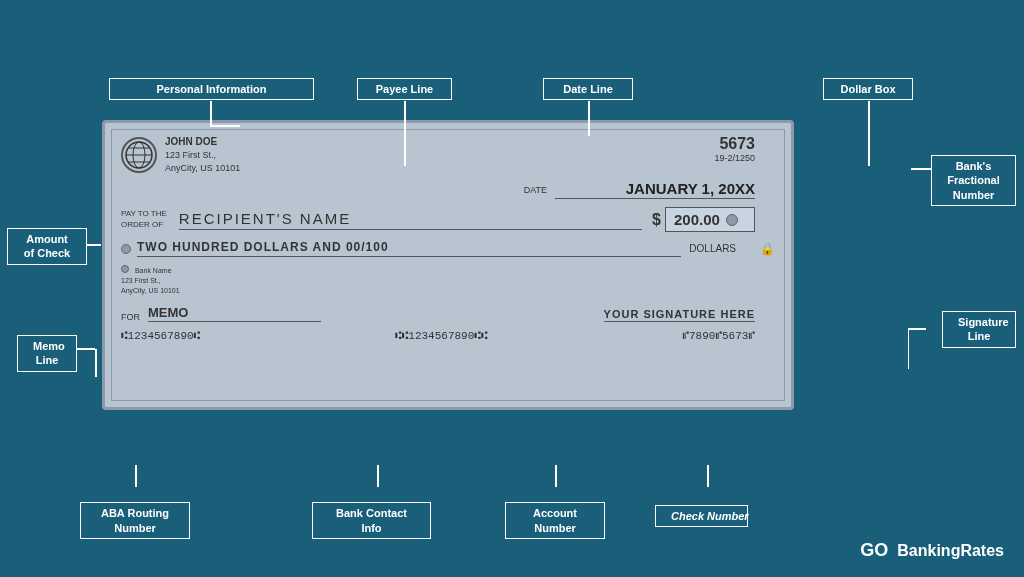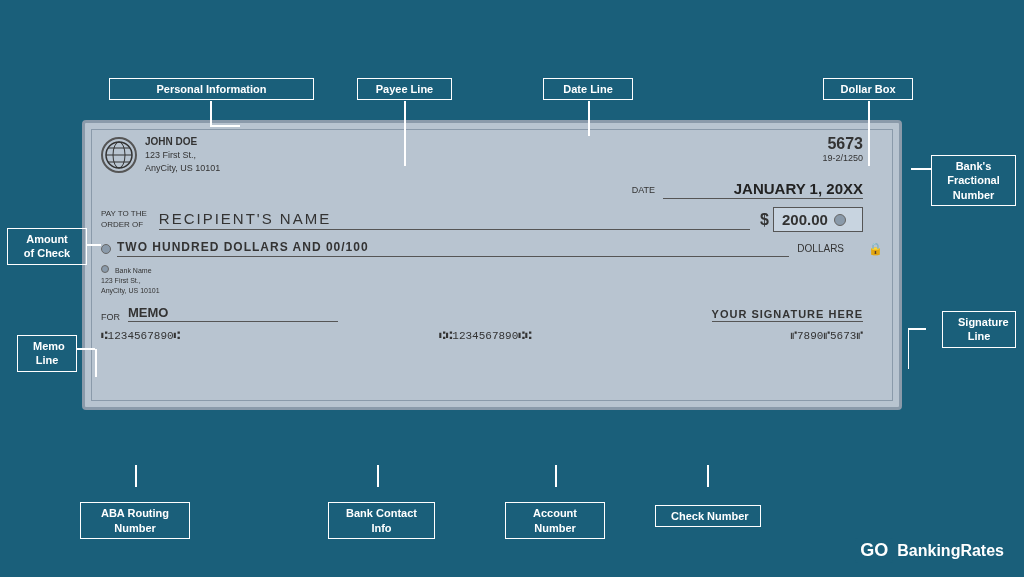--- a/index.html
+++ b/index.html
@@ -9,22 +9,22 @@
       background-color: #1a5f7a;
       font-family: Arial, sans-serif;
       position: relative;
       overflow: hidden;
     }
 
     
     .check-wrapper {
       position: absolute;
       top: 120px;
-      left: 82px;
-      width: 820px;
+      left: 102px;
+      width: 692px;
       height: 290px;
     }
 
     .check {
       width: 100%;
       height: 100%;
       background: #b8c4d0;
       border: 3px solid #8a9aaa;
       border-radius: 4px;
       position: relative;
@@ -463,33 +463,33 @@
 </div>
 <div style="position:absolute; top:328px; right:98px; width:18px; height:1.5px; background:white;"></div>
 <div style="position:absolute; top:329px; right:115px; width:1.5px; height:40px; background:white;"></div>
 
 <div class="label-box" style="bottom:38px; left:80px; width:110px; text-align:center;">
   <div>ABA Routing</div>
   <div>Number</div>
 </div>
 <div style="position:absolute; bottom:90px; left:135px; width:1.5px; height:22px; background:white;"></div>
 
-<div class="label-box" style="bottom:38px; left:328px; width:107px; text-align:center;">
+<div class="label-box" style="bottom:38px; left:312px; width:119px; text-align:center;">
   <div>Bank Contact</div>
   <div>Info</div>
 </div>
 <div style="position:absolute; bottom:90px; left:377px; width:1.5px; height:22px; background:white;"></div>
 
 <div class="label-box" style="bottom:38px; left:505px; width:100px; text-align:center;">
   <div>Account</div>
   <div>Number</div>
 </div>
 <div style="position:absolute; bottom:90px; left:555px; width:1.5px; height:22px; background:white;"></div>
 
-<div class="label-box" style="bottom:50px; left:655px; width:106px; text-align:left;">
+<div class="label-box" style="bottom:50px; left:655px; width:93px; text-align:left;font-style:italic;">
   <div>Check Number</div>
 </div>
 <div style="position:absolute; bottom:90px; left:707px; width:1.5px; height:22px; background:white;"></div>
 
 <div class="branding">
   <div class="branding-go">GO</div>
   <div class="branding-text">BankingRates</div>
 </div>
 
 </body></html>

